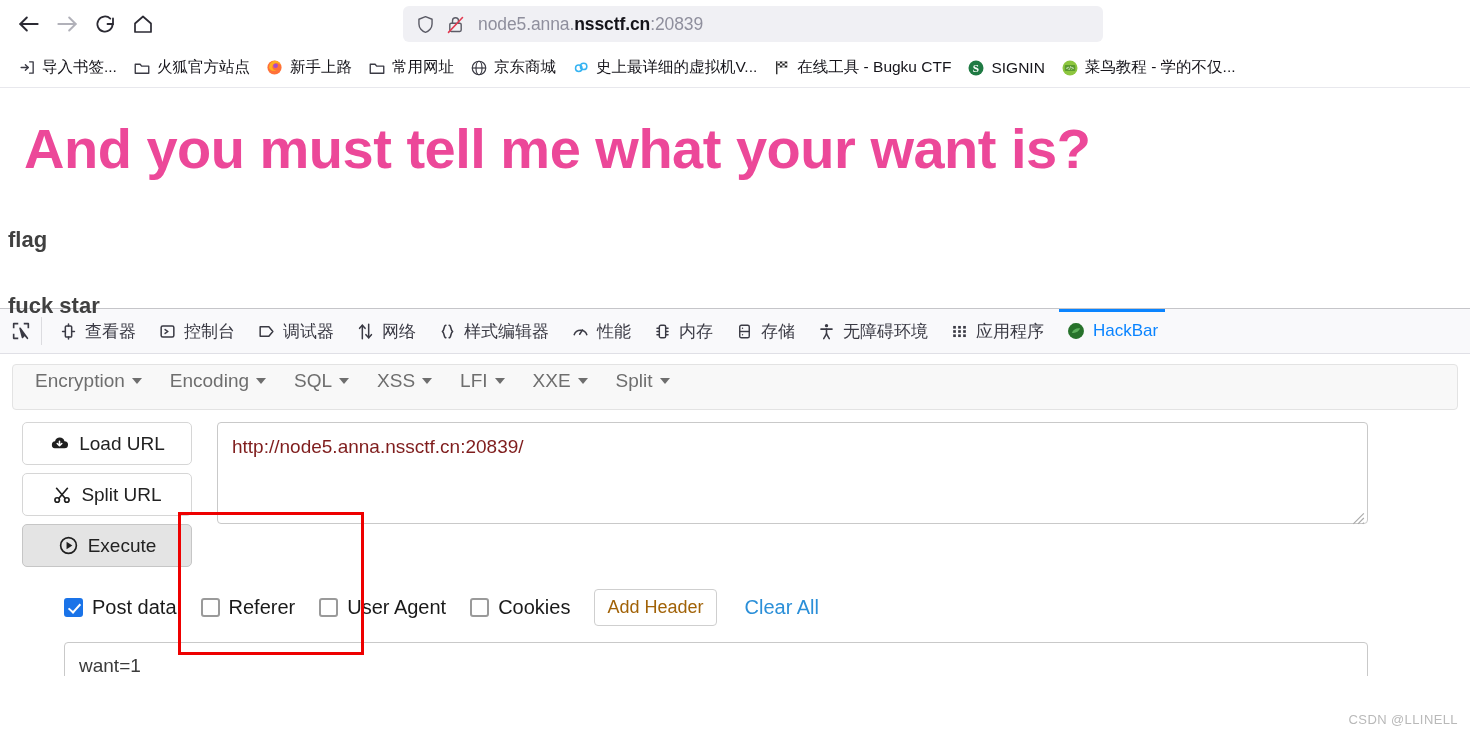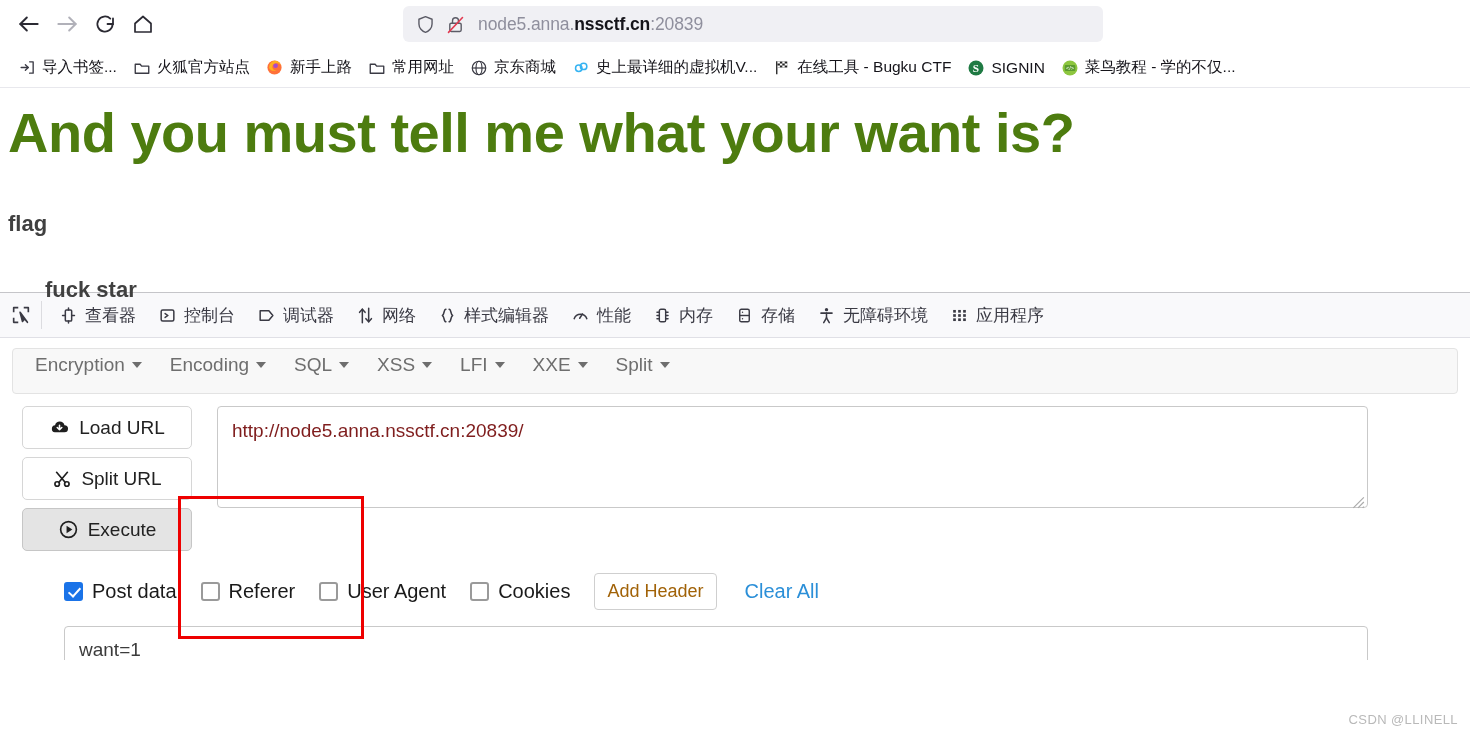--- a/index.html
+++ b/index.html
@@ -76,36 +76,36 @@
   .bm .bm-ico svg { display: block; }
 
   
   .page-content {
     height: 204px;
     background: #ffffff;
     padding: 0 8px;
     position: relative;
   }
   .page-h1 {
-    margin: 0;
+    margin: 16px;
     padding-top: 16px;
     font-size: 56px;
     line-height: 1.05;
     font-weight: 700;
-    color: #4d7c0f;
+    color: #ec4899;
     letter-spacing: -0.5px;
   }
   .page-h3 {
     margin: 0;
     font-size: 22px;
     font-weight: 700;
     color: #404040;
   }
   .page-h3.first { margin-top: 48px; }
-  .page-h3.second { margin-top: 40px; margin-left: 37px; }
+  .page-h3.second { margin-top: 40px; }
 
   
   .devtools {
     border-top: 1px solid #c5c5c9;
     background: #f9f9fb;
     height: 368px;
     display: flex;
     flex-direction: column;
   }
   .dt-tabbar {
@@ -602,20 +602,30 @@
             <rect x="10.3" y="10.3" width="3.4" height="3.4"></rect>
             <rect x="16.6" y="10.3" width="3.4" height="3.4"></rect>
           <rect x="4" y="15.6" width="3.4" height="3.4"></rect>
             <rect x="10.3" y="15.6" width="3.4" height="3.4"></rect>
             <rect x="16.6" y="15.6" width="3.4" height="3.4"></rect>
         </svg>
       </span>
       <span>应用程序</span>
     </div>
 
+    <div class="dt-tab active">
+      <span class="dt-ico">
+        <svg width="20" height="20" viewBox="0 0 24 24">
+          <circle cx="12" cy="12" r="9.5" fill="#2e7d32"></circle>
+          <circle cx="12" cy="12" r="9.5" fill="#1b5e20" opacity="0.35"></circle>
+          <path d="M7 14 c2-4 6-6 10-5 -2 4-6 6-10 5Z" fill="#6abf69" opacity="0.8"></path>
+        </svg>
+      </span>
+      <span>HackBar</span>
+    </div>
 
   </div>
 
   <div class="hackbar">
 
     <div class="hb-menubar">
       <div class="hb-menu">
         <span>Encryption</span>
         <span class="caret"></span>
       </div>

